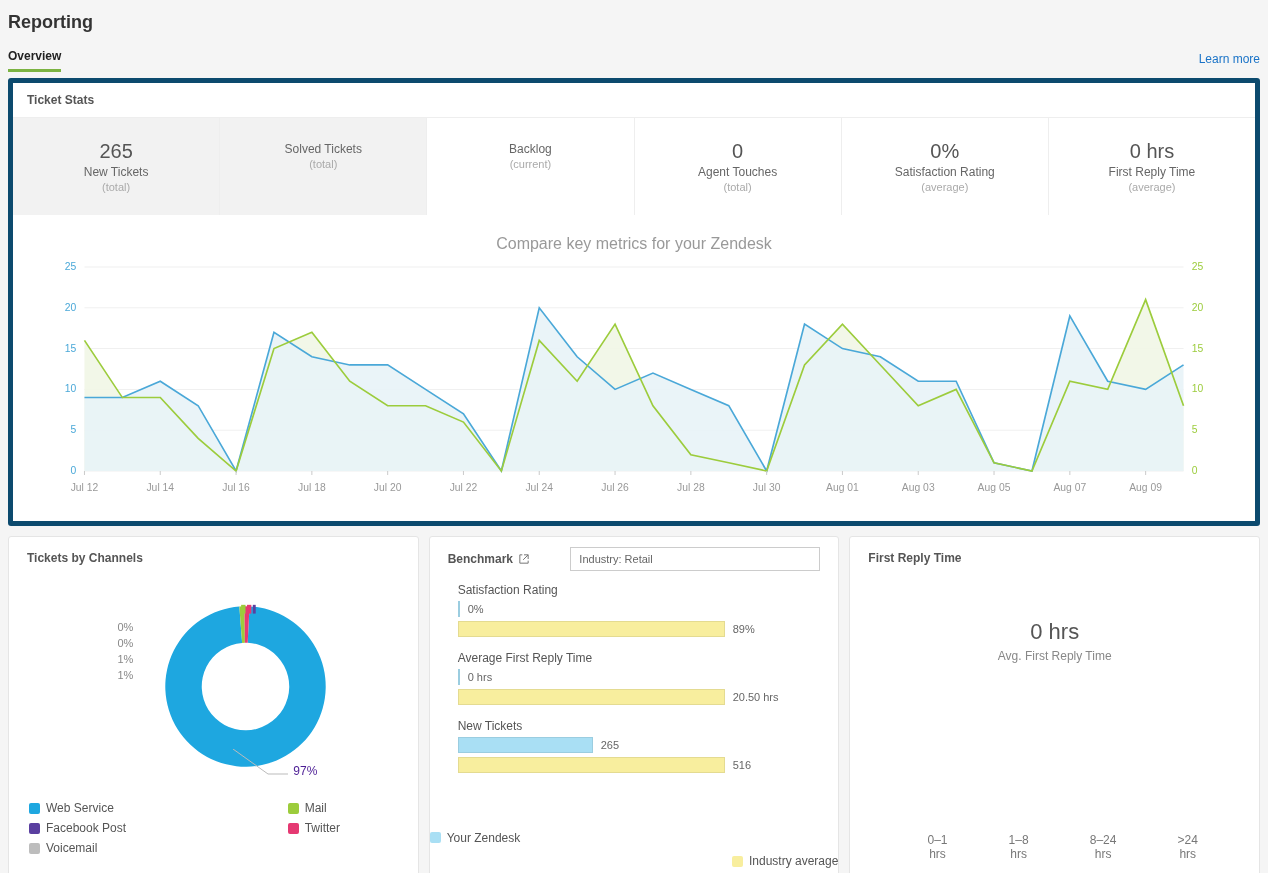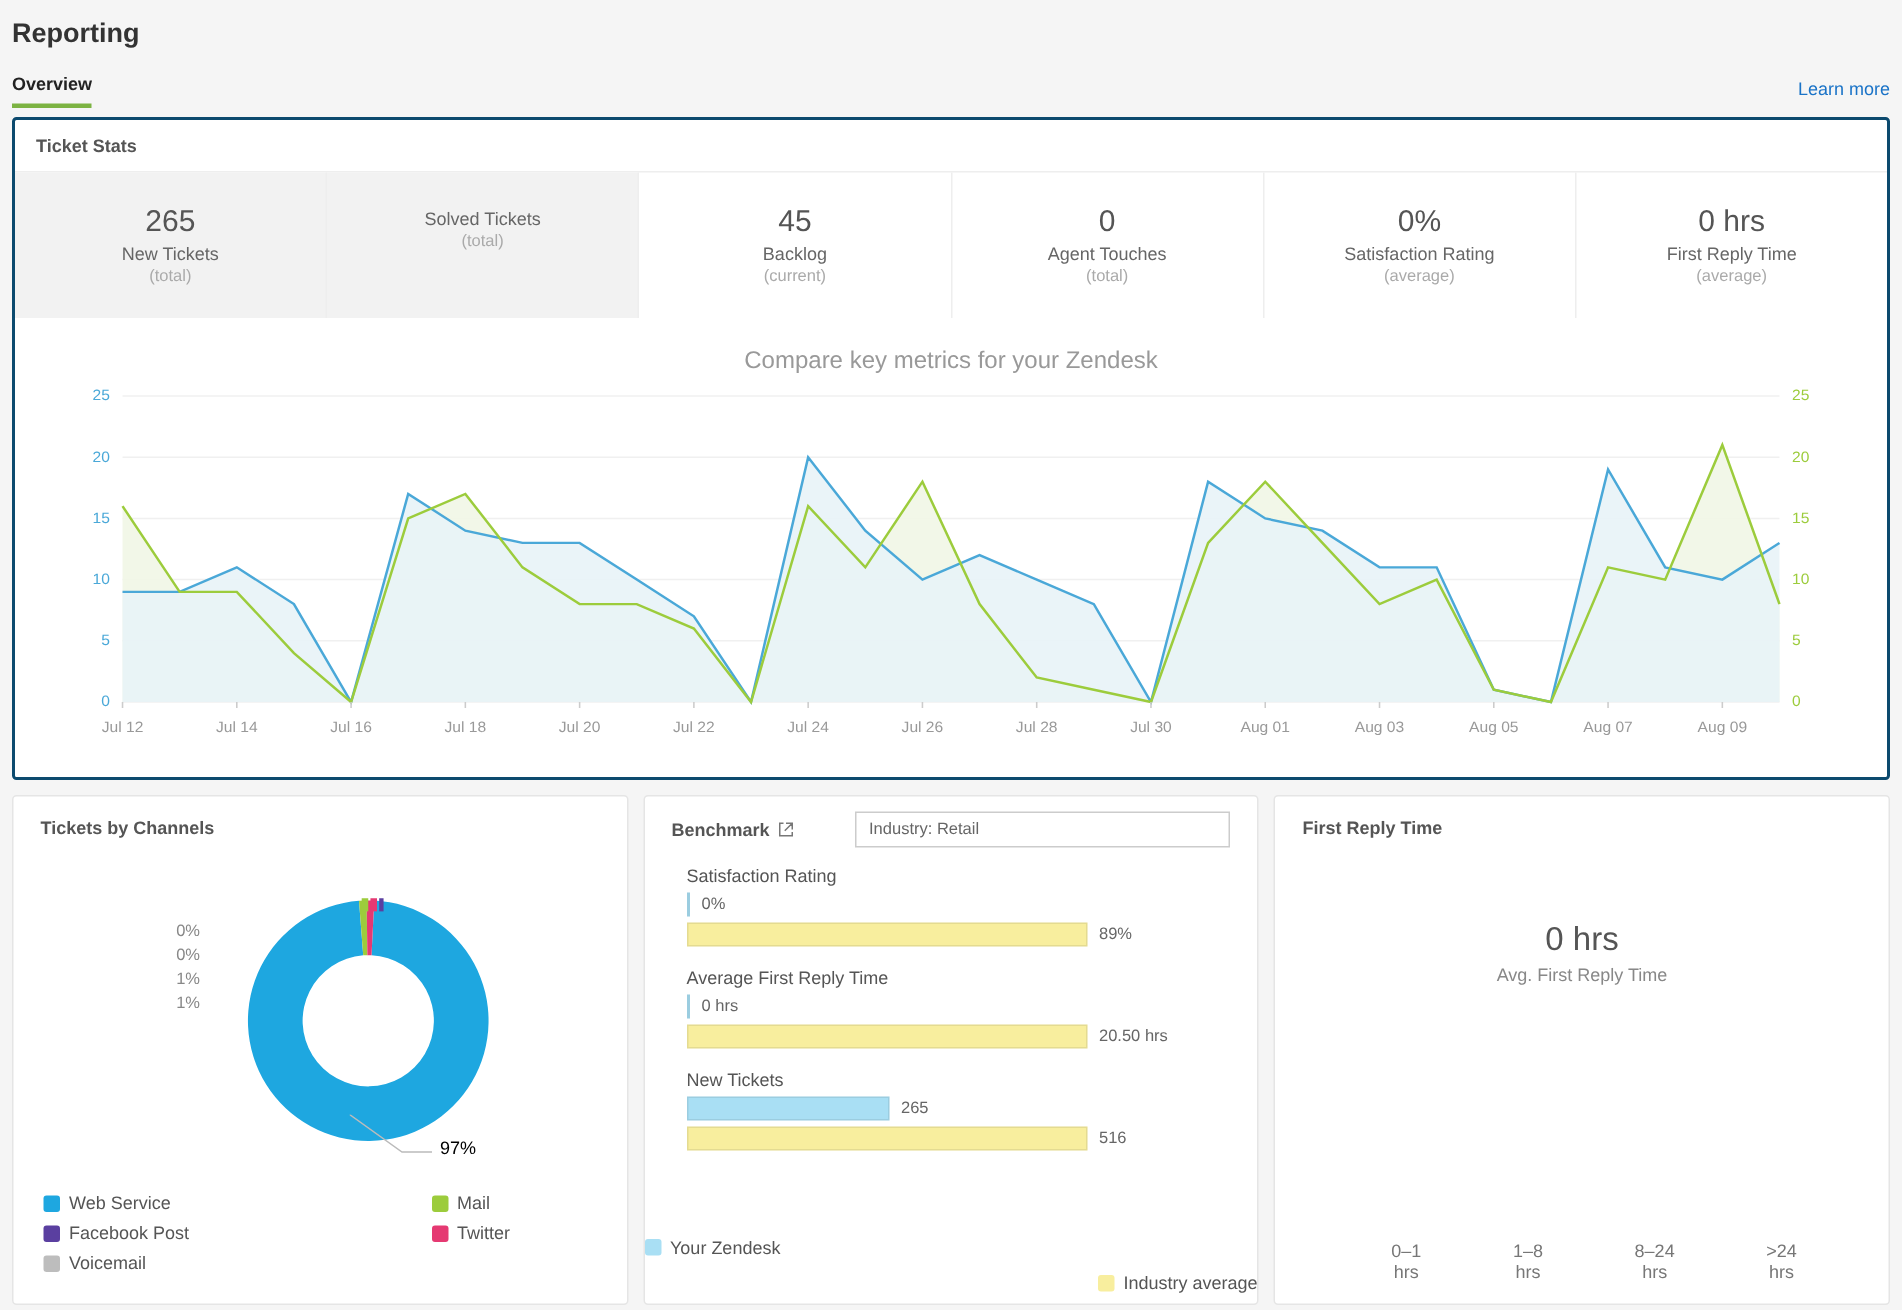--- a/index.html
+++ b/index.html
@@ -4,41 +4,41 @@
 <style>
 * { box-sizing: border-box; margin: 0; padding: 0; }
 body { font-family: -apple-system, BlinkMacSystemFont, "Segoe UI", Helvetica, Arial, sans-serif; background: #f5f5f5; color: #333; font-size: 13px; }
 .page { padding: 8px 4px; width: 1268px; }
 h1 { font-size: 18px; font-weight: 700; margin: 4px 4px 10px 4px; }
 .tab-row { display: flex; justify-content: space-between; align-items: flex-end; border-bottom: none; margin: 0 4px; }
 .tabs { display: flex; gap: 14px; }
 .tab { font-size: 12px; font-weight: 700; color: #888; padding: 6px 0; cursor: pointer; }
 .tab.active { color: #222; border-bottom: 3px solid #7cb342; }
 .learn-more { font-size: 12px; color: #1a73c7; cursor: pointer; margin-bottom: 6px; }
-.panel { background: #fff; border: 2px solid #0c4a6e; border-radius: 3px; margin: 6px 4px 10px 4px; }
+.panel { background: #fff; border: 5px solid #0c4a6e; border-radius: 3px; margin: 6px 4px 10px 4px; }
 .panel-title { font-size: 12px; font-weight: 600; color: #555; padding: 10px 14px; border-bottom: 1px solid #eee; }
 .stats-row { display: flex; }
 .stat { flex: 1; text-align: center; padding: 22px 6px; border-right: 1px solid #eee; }
 .stat:last-child { border-right: none; }
 .stat.active { background: #f2f2f2; }
 .stat-val { font-size: 20px; color: #555; }
 .stat-label { font-size: 12px; color: #666; margin-top: 2px; }
 .stat-sub { font-size: 11px; color: #aaa; margin-top: 2px; }
 .chart-title { text-align: center; font-size: 16px; color: #999; padding: 20px 0 8px 0; }
 .line-chart { height: 260px; padding: 0 30px 20px 30px; position: relative; }
 .row3 { display: flex; gap: 10px; margin: 0 4px; }
 .card { background: #fff; border: 1px solid #e5e5e5; border-radius: 3px; flex: 1; min-height: 340px; position: relative; }
 .card-title { font-size: 12px; font-weight: 600; color: #555; padding: 14px 18px; }
 .benchmark-header { display:flex; align-items:center; justify-content:space-between; padding: 10px 18px 6px 18px; }
 .benchmark-header .card-title { padding: 0; display:flex; align-items:center; gap:6px;}
 .industry-select { border: 1px solid #ccc; font-size: 11px; padding: 5px 8px; width: 250px; color:#666; background:#fff; }
 .donut-wrap { display:flex; flex-direction:column; align-items:center; padding: 10px 14px; }
 .donut-area { position: relative; width: 280px; height: 190px; }
 .donut-labels { position:absolute; left:0; top:30px; font-size:11px; color:#888; line-height:16px; text-align:right; width:60px;}
-.donut-big-label { position:absolute; left:200px; top:180px; font-size:12px; color:#000000; }
+.donut-big-label { position:absolute; left:200px; top:180px; font-size:12px; color:#4c1d95; }
 .legend { display:flex; flex-wrap: wrap; gap: 6px 22px; padding: 12px 20px 16px 20px; font-size: 12px; color:#555;justify-content:space-between; }
 .legend-item { display:flex; align-items:center; gap:6px; width: 110px; }
 .swatch { width:11px; height:11px; border-radius:2px; display:inline-block; }
 .bench-body { padding: 6px 28px 10px 28px; }
 .bench-metric { margin-bottom: 14px; font-size: 12px; color:#555; }
 .bench-bar-row { display:flex; align-items:center; margin-top:4px; }
 .bench-bar { height: 16px; border: 1px solid rgba(0,0,0,0.08); }
 .bench-val { font-size: 11px; color:#666; margin-left: 8px; }
 .bench-legend { display:flex; justify-content:space-between; gap: 24px; font-size: 12px; color:#555; margin-top:10px; }
 .frt-center { text-align:center; padding: 40px 10px 10px 10px; }
@@ -66,21 +66,20 @@
         <div class="stat active">
           <div class="stat-val">265</div>
                  <div class="stat-label">New Tickets</div>
                  <div class="stat-sub">(total)</div>
         </div>
         <div class="stat active">
                  <div class="stat-label">Solved Tickets</div>
                  <div class="stat-sub">(total)</div>
         </div>
         <div class="stat">
-          <div class="stat-val">45</div>
                  <div class="stat-label">Backlog</div>
                  <div class="stat-sub">(current)</div>
         </div>
         <div class="stat">
           <div class="stat-val">0</div>
                  <div class="stat-label">Agent Touches</div>
                  <div class="stat-sub">(total)</div>
         </div>
         <div class="stat">
           <div class="stat-val">0%</div>

